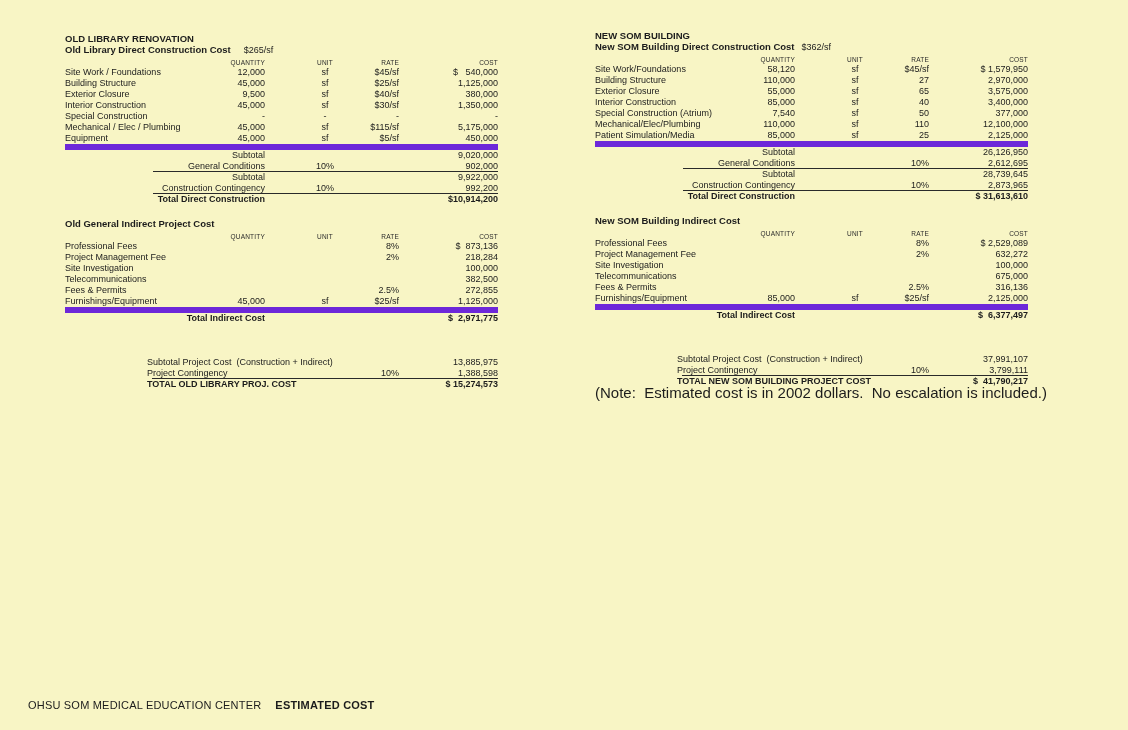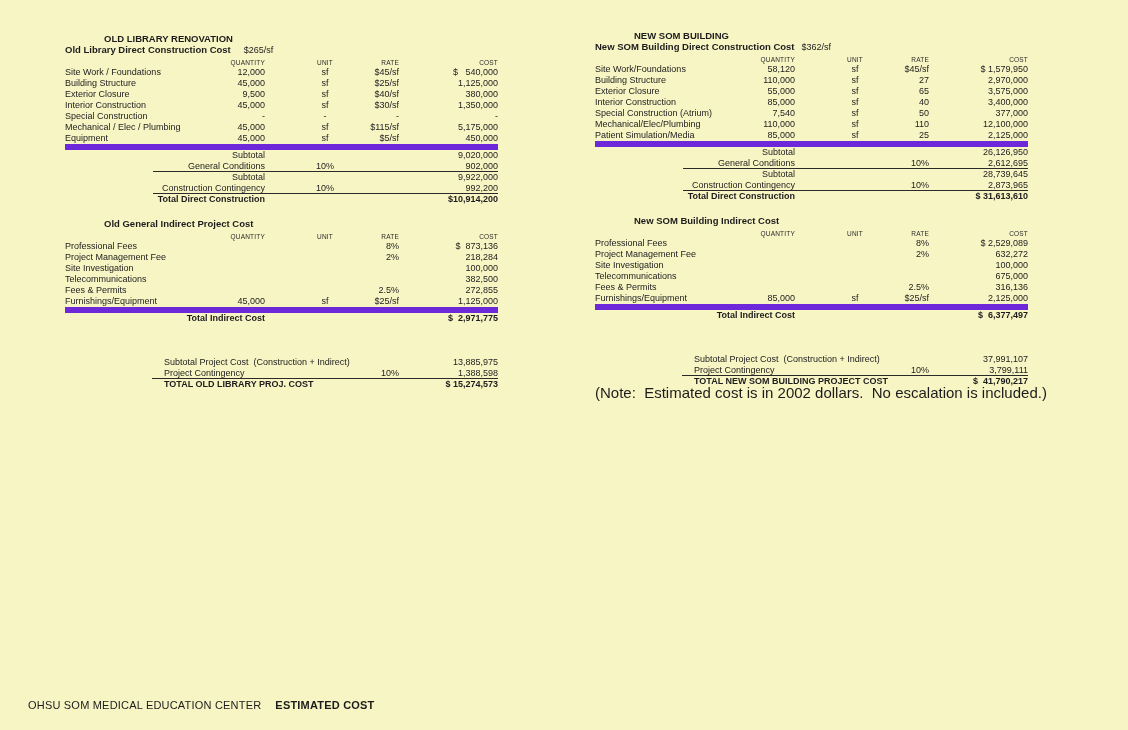--- a/index.html
+++ b/index.html
@@ -4,32 +4,32 @@
 <style>
   html,body{margin:0;padding:0;}
   body{
     width:1128px;height:730px;position:relative;overflow:hidden;
     background:#f8f5c5;color:#1c1c1c;
     font-family:"Liberation Sans", sans-serif;
   }
   .sheet-col{position:absolute;width:433px;font-size:9px;line-height:11px;}
   #left-col{left:65px;top:33px;}
   #right-col{left:595px;top:30px;}
-  .sec-title{font-weight:bold;font-size:9.5px;height:11px;white-space:nowrap;margin-left:39px;}
+  .sec-title{font-weight:bold;font-size:9.5px;height:11px;white-space:nowrap;}
   .sec-sub{font-weight:bold;font-size:9.5px;height:11px;white-space:nowrap;}
   .sf-l{font-weight:normal;font-size:9px;margin-left:13px;}
   .sf-r{font-weight:normal;font-size:9px;margin-left:7px;}
   .hdr-row{position:relative;height:9px;margin-top:3px;font-size:6.5px;line-height:9px;letter-spacing:.2px;color:#2a2a2a;}
   .h-qty{position:absolute;right:233px;}
   .h-unit{position:absolute;left:240px;width:40px;text-align:center;}
   .h-rate{position:absolute;right:99px;}
   .h-cost{position:absolute;right:0;}
   .row{position:relative;height:11px;white-space:nowrap;}
   .lbl{position:absolute;left:0;}
-  .lbl2{position:absolute;left:99px;white-space:pre;}
+  .lbl2{position:absolute;left:82px;white-space:pre;}
   .qty{position:absolute;right:233px;}
   .unit{position:absolute;left:240px;width:40px;text-align:center;}
   .rate{position:absolute;right:99px;}
   .cost{position:absolute;right:0;white-space:pre;}
   .merged{position:absolute;right:233px;}
   .bold{font-weight:bold;}
   .u-full{border-bottom:6px solid #6d28d9;}
   .u-part::after{content:"";position:absolute;left:88px;right:0;bottom:0;border-bottom:1px solid #2a2a2a;}
   .u-part2::after{content:"";position:absolute;left:87px;right:0;bottom:0;border-bottom:1px solid #2a2a2a;}
   .mt13{margin-top:13px;}

